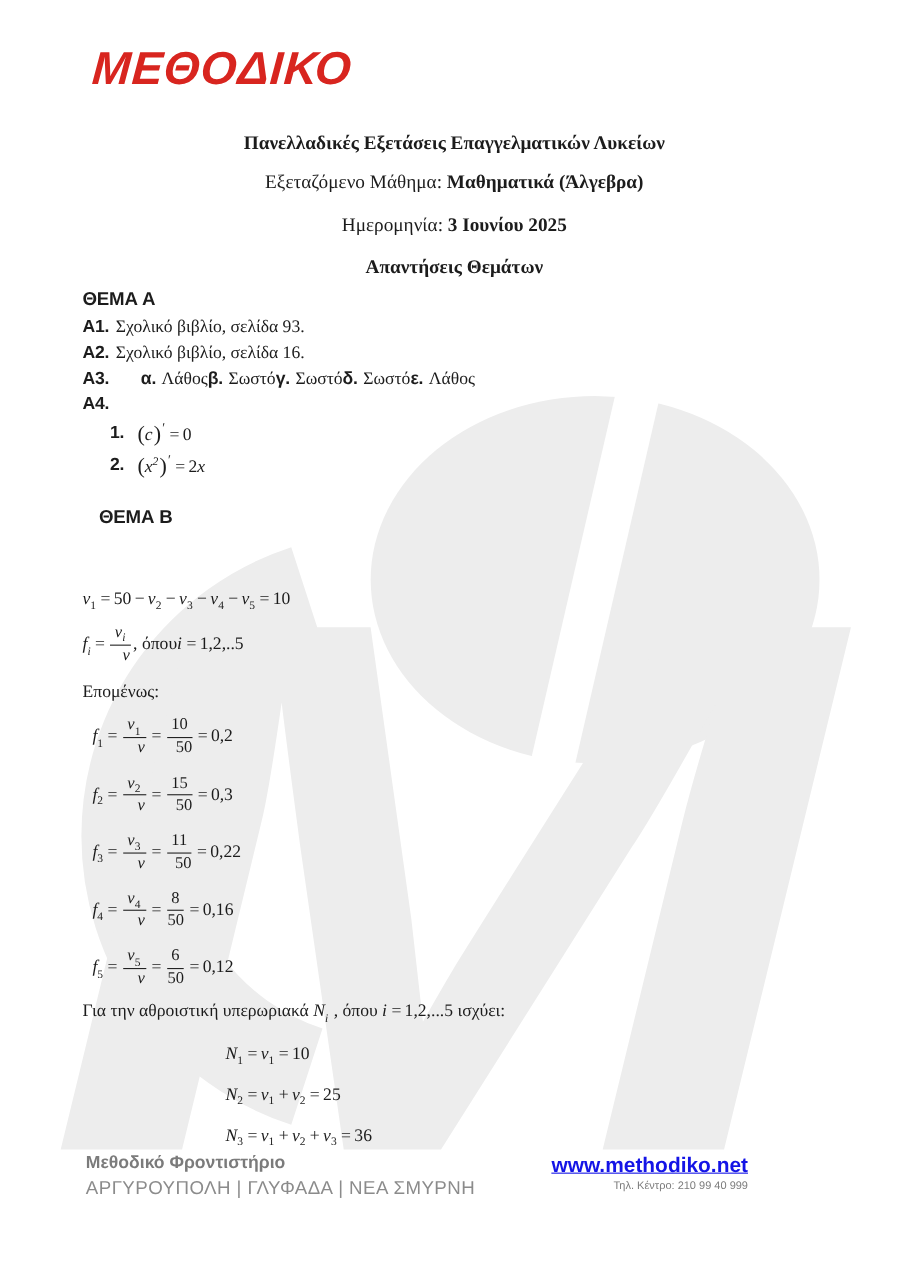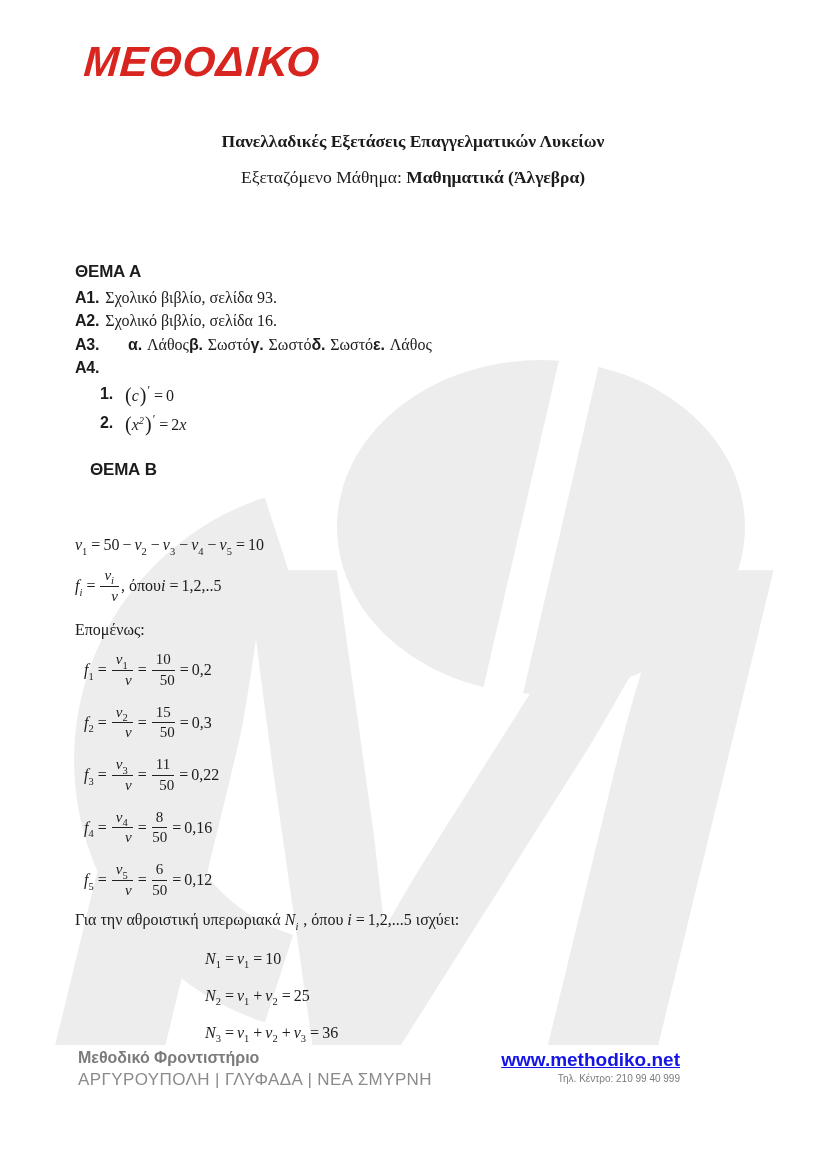--- a/index.html
+++ b/index.html
@@ -5,21 +5,21 @@
   html,body{margin:0;padding:0;background:#ffffff;}
   .page{position:relative;width:826px;height:1169px;background:#fff;overflow:hidden;
         font-family:"Liberation Serif",serif;color:#1c1c1c;margin:0 auto;}
   .wm{position:absolute;inset:0;z-index:0;}
   .content{position:absolute;inset:0;z-index:1;}
 
   .abs{position:absolute;}
   .logo{left:84px;top:38px;font-family:"Liberation Sans",sans-serif;font-weight:bold;
         font-style:italic;font-size:42px;letter-spacing:1px;color:#d8251f;transform:skewX(-4deg);}
 
-  .tline{position:absolute;left:0;width:100%;text-align:center;font-size:17.5px;margin-top:12px;}
+  .tline{position:absolute;left:0;width:100%;text-align:center;font-size:17.5px;}
   .t1{top:119px;font-weight:bold;}
   .t2{top:155px;}
   .t3{top:194px;}
   .t4{top:232px;font-weight:bold;}
   .bseg{font-weight:bold;}
 
   .sans-b{font-family:"Liberation Sans",sans-serif;font-weight:bold;letter-spacing:-0.2px;}
   .heading{font-size:17px;}
   .body-line{font-size:16px;}
   .lblgap{margin-right:6px;}
@@ -89,20 +89,24 @@
   </svg>
 
   <div class="content">
 
     <div class="abs logo">ΜΕΘΟΔΙΚΟ</div>
 
     <div class="tline t1">Πανελλαδικές Εξετάσεις Επαγγελματικών Λυκείων</div>
     <div class="tline t2">
       <span>Εξεταζόμενο Μάθημα: </span><span class="bseg">Μαθηματικά (Άλγεβρα)</span>
     </div>
+    <div class="tline t3">
+      <span>Ημερομηνία: </span><span class="bseg">3 Ιουνίου 2025</span>
+    </div>
+    <div class="tline t4">Απαντήσεις Θεμάτων</div>
 
     <div class="abs sans-b heading h-a">ΘΕΜΑ Α</div>
 
     <div class="abs body-line a1">
       <span class="sans-b lblgap">Α1.</span><span>Σχολικό βιβλίο, σελίδα 93.</span>
     </div>
     <div class="abs body-line a2">
       <span class="sans-b lblgap">Α2.</span><span>Σχολικό βιβλίο, σελίδα 16.</span>
     </div>
 

